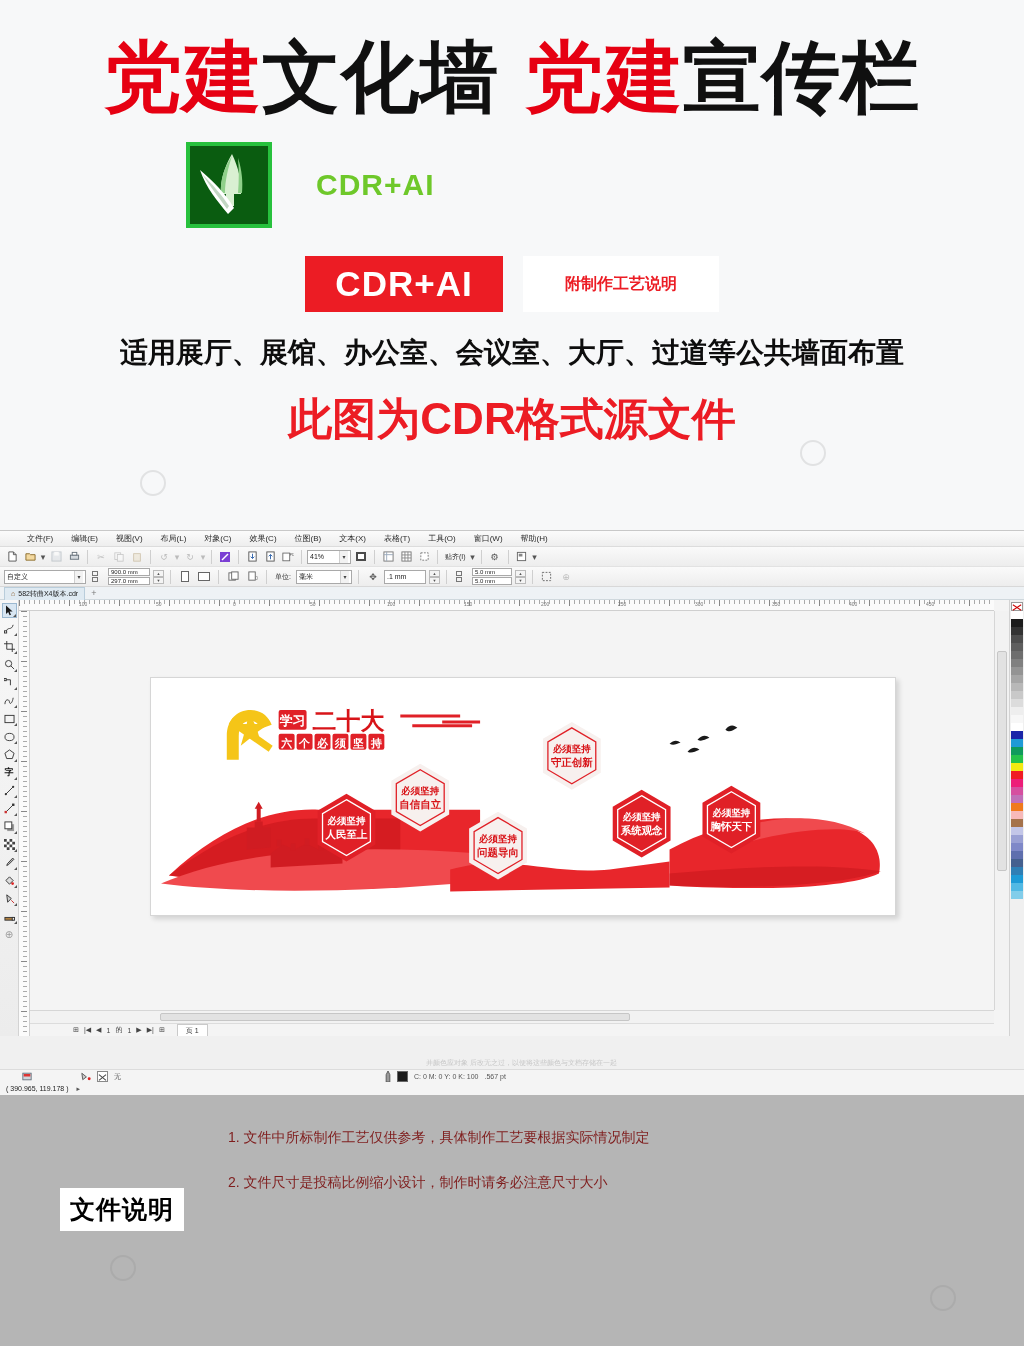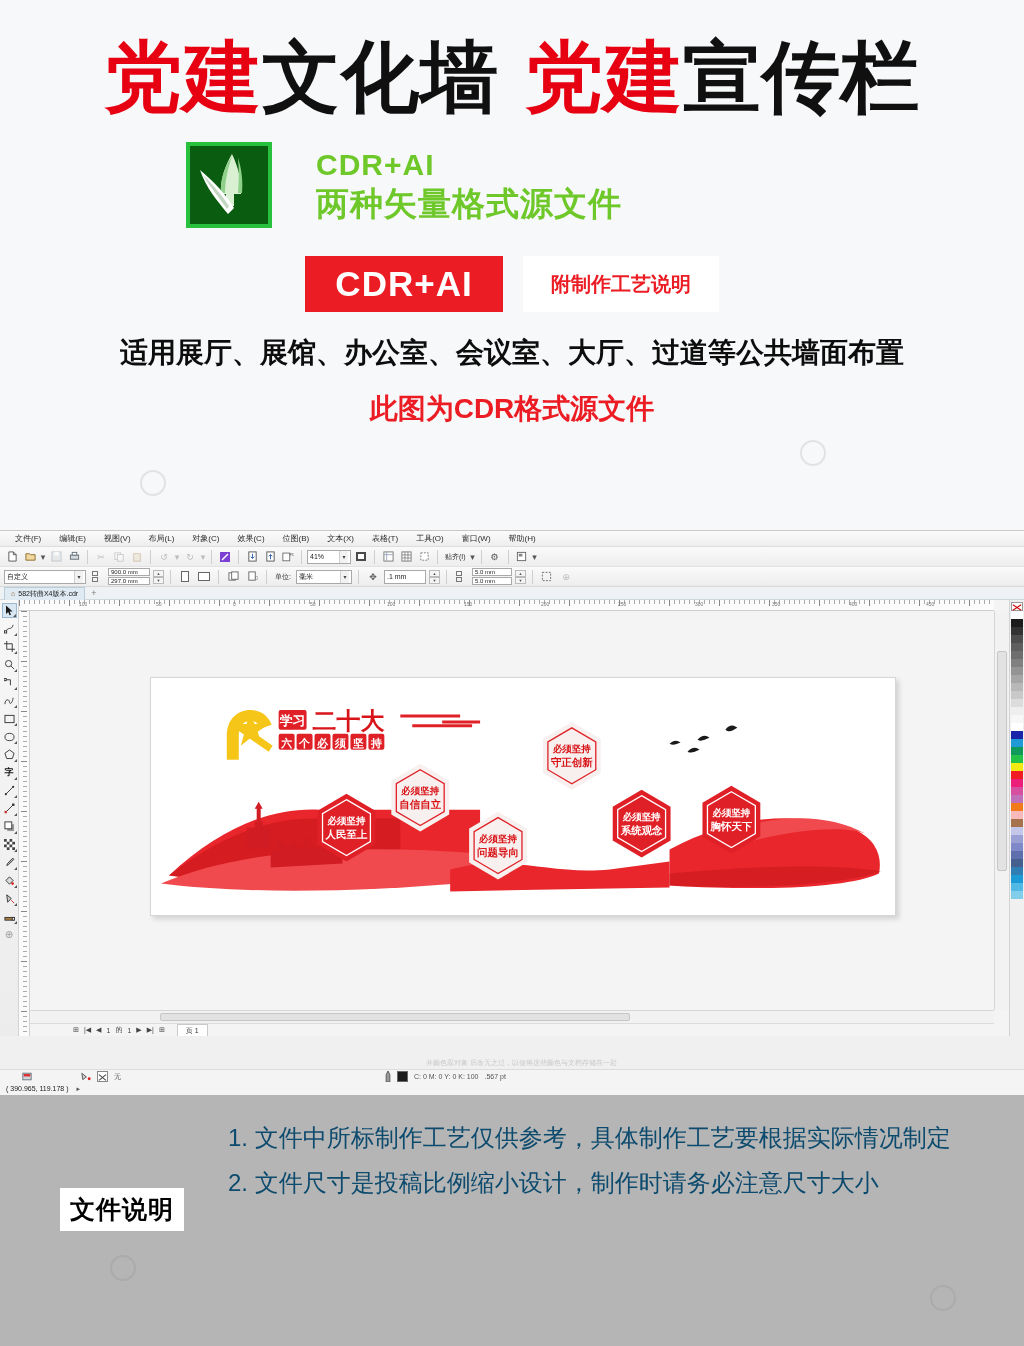--- a/index.html
+++ b/index.html
@@ -68,30 +68,30 @@
   .badge {
     display: flex; align-items: center; justify-content: center;
     padding: 8px 16px; height: 56px;
     font-weight: bold; white-space: nowrap;
   }
   .badge.fill { background: #ec1c24; color: #ffffff; }
   .badge.outline { background: #ffffff; color: #ec1c24; }
   .badge.b1 { font-size: 35px; letter-spacing: 1px; width: 198px; }
   .badge.b2 { font-size: 30px; width: 196px; }
   .badge.b3 { font-size: 26px; width: 182px; }
-  .badge.b4 { font-size: 20px; width: 196px; }
+  .badge.b4 { font-size: 16px; width: 196px; }
 
   .promo-sub {
     text-align: center; margin-top: 22px;
     font-size: 28px; font-weight: bold; color: #0d0d0d;
     white-space: nowrap;
   }
   .promo-note {
     text-align: center; margin-top: 18px;
-    font-size: 28px; font-weight: bold; color: #ec1c24;
+    font-size: 44px; font-weight: bold; color: #ec1c24;
     white-space: nowrap;
   }
 
   
   .wm {
     position: absolute; color: rgba(130,130,130,.16);
     font-size: 13px; pointer-events: none; user-select: none;
     display: flex; align-items: center; gap: 4px;
   }
   .wm .ring {
@@ -103,21 +103,21 @@
   .cdrwin {
     position: absolute; top: 530px; left: 0;
     width: 1024px; height: 565px;
     background: #f0f0f0;
     border-top: 1px solid #c8c8c8;
     font-size: 8px; color: #333;
   }
 
   .menubar {
     height: 16px; background: linear-gradient(#fbfbfb,#eeeeee);
-    display: flex; align-items: center; padding-left: 6px;
+    display: flex; align-items: center; padding-left: 18px;
     border-bottom: 1px solid #dcdcdc;
   }
   .menubar .mi { padding: 0 9px; font-size: 8px; color: #2b2b2b; white-space: nowrap; }
 
   .toolbar {
     height: 20px; background: linear-gradient(#fafafa,#ededed);
     display: flex; align-items: center; padding-left: 4px; gap: 2px;
     border-bottom: 1px solid #e2e2e2;
   }
   .toolbar2 {
@@ -295,21 +295,21 @@
   .footer .ftitle {
     position: absolute; left: 60px; top: 93px;
     background: #ffffff; color: #000;
     font-size: 25px; font-weight: bold; padding: 5px 10px;
     letter-spacing: 1px;
   }
   .footer .flist {
     position: absolute; left: 228px; top: 20px; right: 20px;
   }
   .footer .fline {
-    font-size: 24px; color: #0c4a6e; line-height: 45px;
+    font-size: 14px; color: #7f1d1d; line-height: 45px;
     white-space: nowrap; font-weight: 500;
   }
 </style>
 </head>
 <body>
 
 <div class="promo">
 
   <div class="promo-title">
     <span class="red">党建</span><span class="blk">文化墙</span><span class="gap"></span><span class="red">党建</span><span class="blk">宣传栏</span>
@@ -320,21 +320,20 @@
       <svg viewBox="0 0 74 74">
         <path d="M40 6 C46 18 50 34 49 46 L42 46 L42 58 L34 58 L34 46 L29 46 C28 32 33 18 40 6 Z" fill="#d9f0d2"></path>
         <path d="M40 8 C36 20 33 33 33 45 L29 45 C28 31 33 18 40 8 Z" fill="#8fd08a"></path>
         <path d="M46 10 C50 22 51 34 50 45 L46 45 C47 33 47 21 46 10 Z" fill="#8fd08a"></path>
         <path d="M8 22 C20 32 34 46 42 60 L36 66 C26 54 14 40 8 22 Z" fill="#ffffff"></path>
         <path d="M10 26 C20 36 30 47 37 58 L35 61 C27 50 18 38 10 26 Z" fill="#0a5c10" opacity=".25"></path>
       </svg>
     </div>
     <div class="logo-text">
       <div class="l1">CDR+AI</div>
-      <div class="l2">两种矢量格式源文件</div>
     </div>
   </div>
 
   <div class="badges">
     <div class="badge fill b1">CDR+AI</div>
     <div class="badge outline b4">附制作工艺说明</div>
   </div>
 
   <div class="promo-sub">适用展厅、展馆、办公室、会议室、大厅、过道等公共墙面布置</div>
   <div class="promo-note">此图为CDR格式源文件</div>

